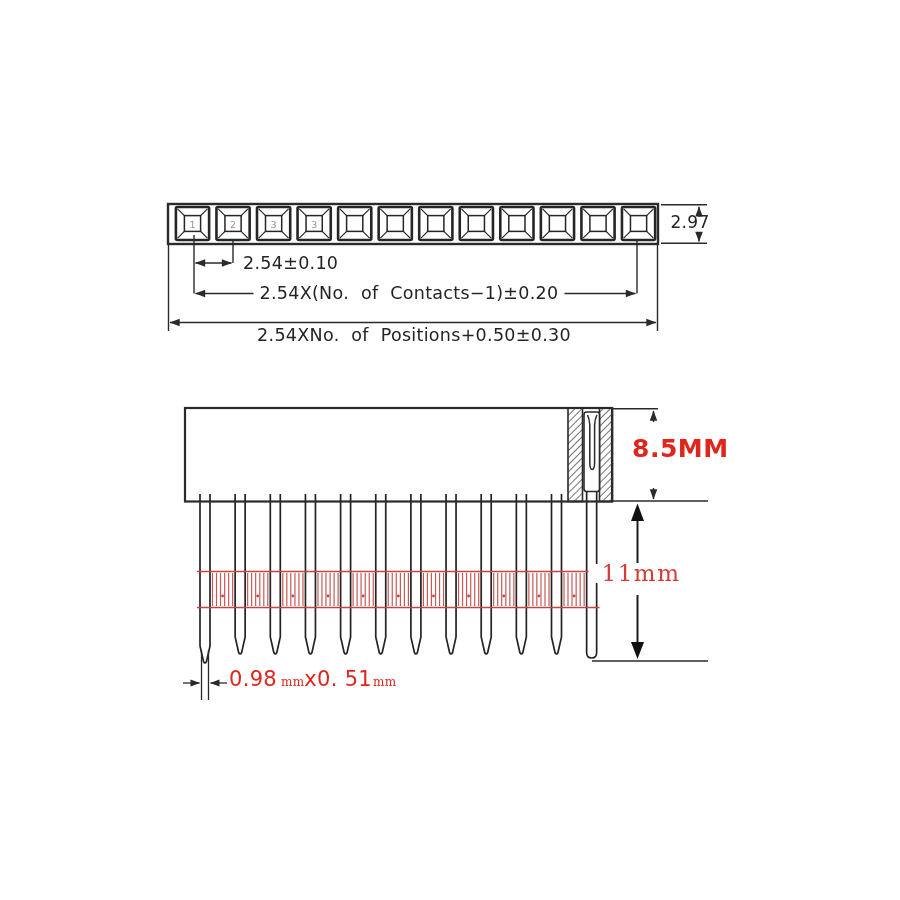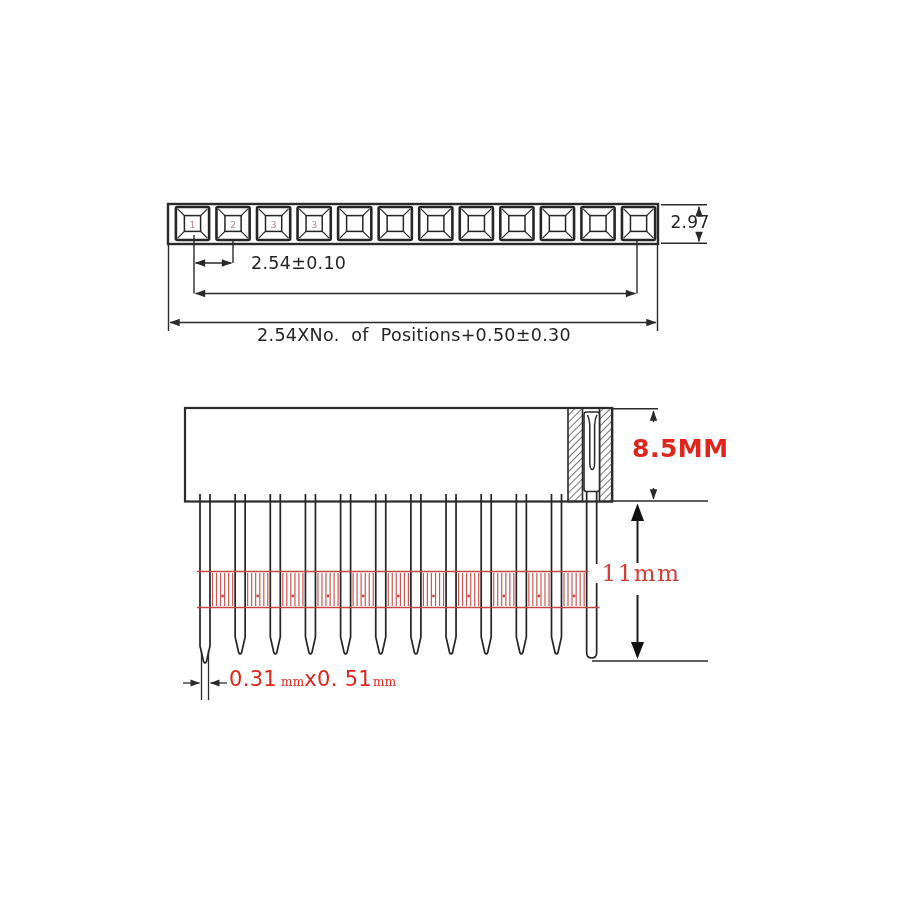--- a/index.html
+++ b/index.html
@@ -4,21 +4,21 @@
 <style>
   html,body{margin:0;padding:0;background:#ffffff;}
   #stage{position:relative;width:900px;height:900px;background:#ffffff;overflow:hidden;
          font-family:"DejaVu Sans","Liberation Sans",sans-serif;}
   #draw{position:absolute;left:0;top:0;}
   .lbl{position:absolute;white-space:nowrap;color:var(--dimtext,#242424);
        font-size:17.5px;line-height:19px;letter-spacing:.3px;}
   .lbl.inline{transform:translateX(-50%);background:#fff;padding:0 6px;word-spacing:6px;}
   .lbl.red{color:var(--redtext,#e0251c);}
   .lbl-250{left:668px;top:213px;width:44px;text-align:center;font-size:17px;}
-  .lbl-pitch{left:251px;top:254px;}
+  .lbl-pitch{left:243px;top:254px;}
   .lbl-contacts{left:409px;top:284px;}
   .lbl-positions{left:414px;top:326px;}
   .lbl-85{left:632px;top:439px;font-size:25px;font-weight:600;letter-spacing:.5px;text-align:center;}
   .lbl-11{left:641px;top:564px;transform:translateX(-50%);background:#fff;padding:0 13px;
           font-family:"DejaVu Serif","Liberation Serif",serif;font-size:23px;
           letter-spacing:1.5px;color:var(--reddim,#d43c36);}
   .lbl-tail{left:229px;top:670px;display:flex;align-items:baseline;}
   .lbl-tail .num{font-size:21px;letter-spacing:.3px;}
   .lbl-tail .unit{font-size:12px;font-family:"DejaVu Serif","Liberation Serif",serif;margin-left:4px;}
   .lbl-tail .unit2{margin-left:1px;}
@@ -267,23 +267,24 @@
         <line x1="201.5" y1="650" x2="201.5" y2="700"></line>
         <line x1="208.5" y1="650" x2="208.5" y2="700"></line>
         <line x1="183" y1="683" x2="199.5" y2="683" marker-end="url(#arr)"></line>
         <line x1="227" y1="683" x2="210.5" y2="683" marker-end="url(#arr)"></line>
       </g>
     </g>
   </svg>
 
   <div class="lbl lbl-250">2.97</div>
   <div class="lbl lbl-pitch">2.54±0.10</div>
+  <div class="lbl inline lbl-contacts">2.54X(No. of Contacts−1)±0.20</div>
   <div class="lbl inline lbl-positions">2.54XNo. of Positions+0.50±0.30</div>
   <div class="lbl red lbl-85">8.5MM</div>
   <div class="lbl lbl-11">11mm</div>
   <div class="lbl red lbl-tail">
-    <span class="num">0.31</span>
+    <span class="num">0.98</span>
     <span class="unit">mm</span>
     <span class="num">x0. 51</span>
     <span class="unit unit2">mm</span>
   </div>
 
 </div>
 
 </body></html>

